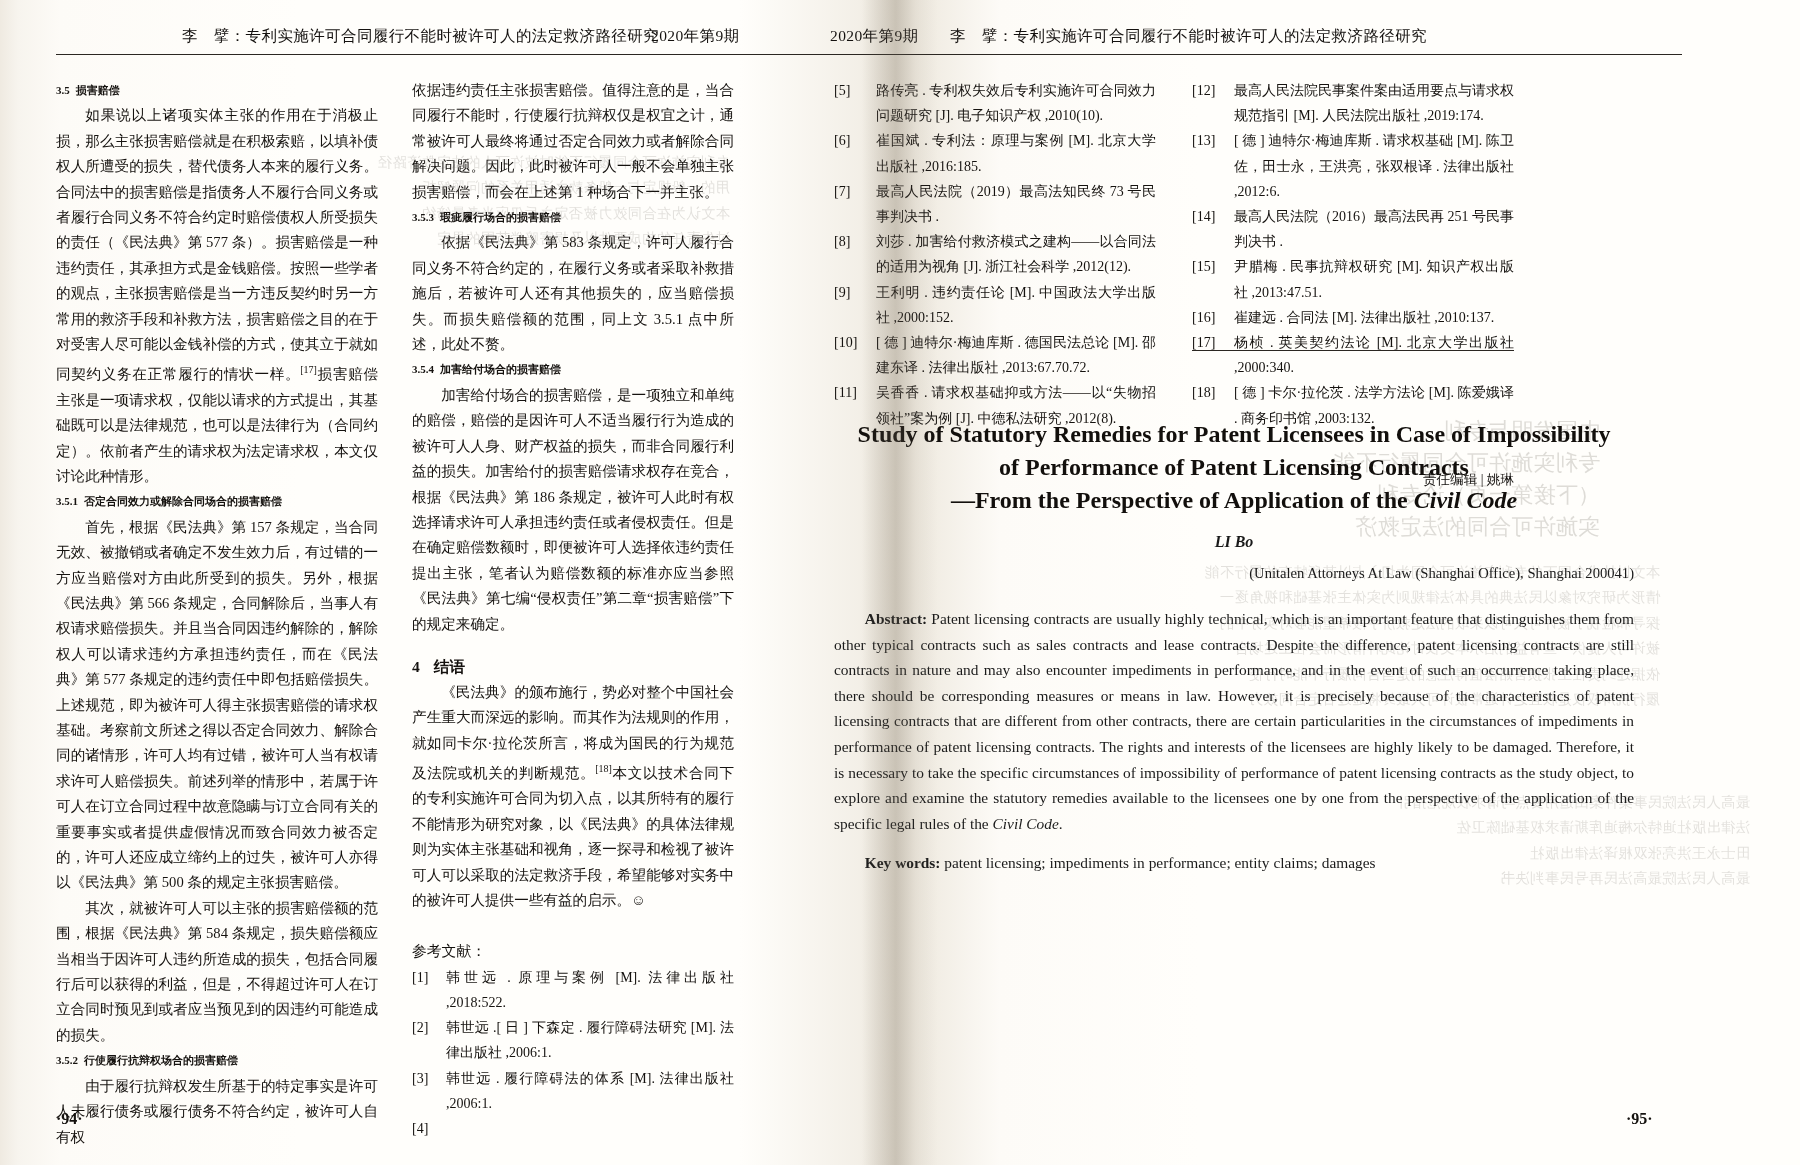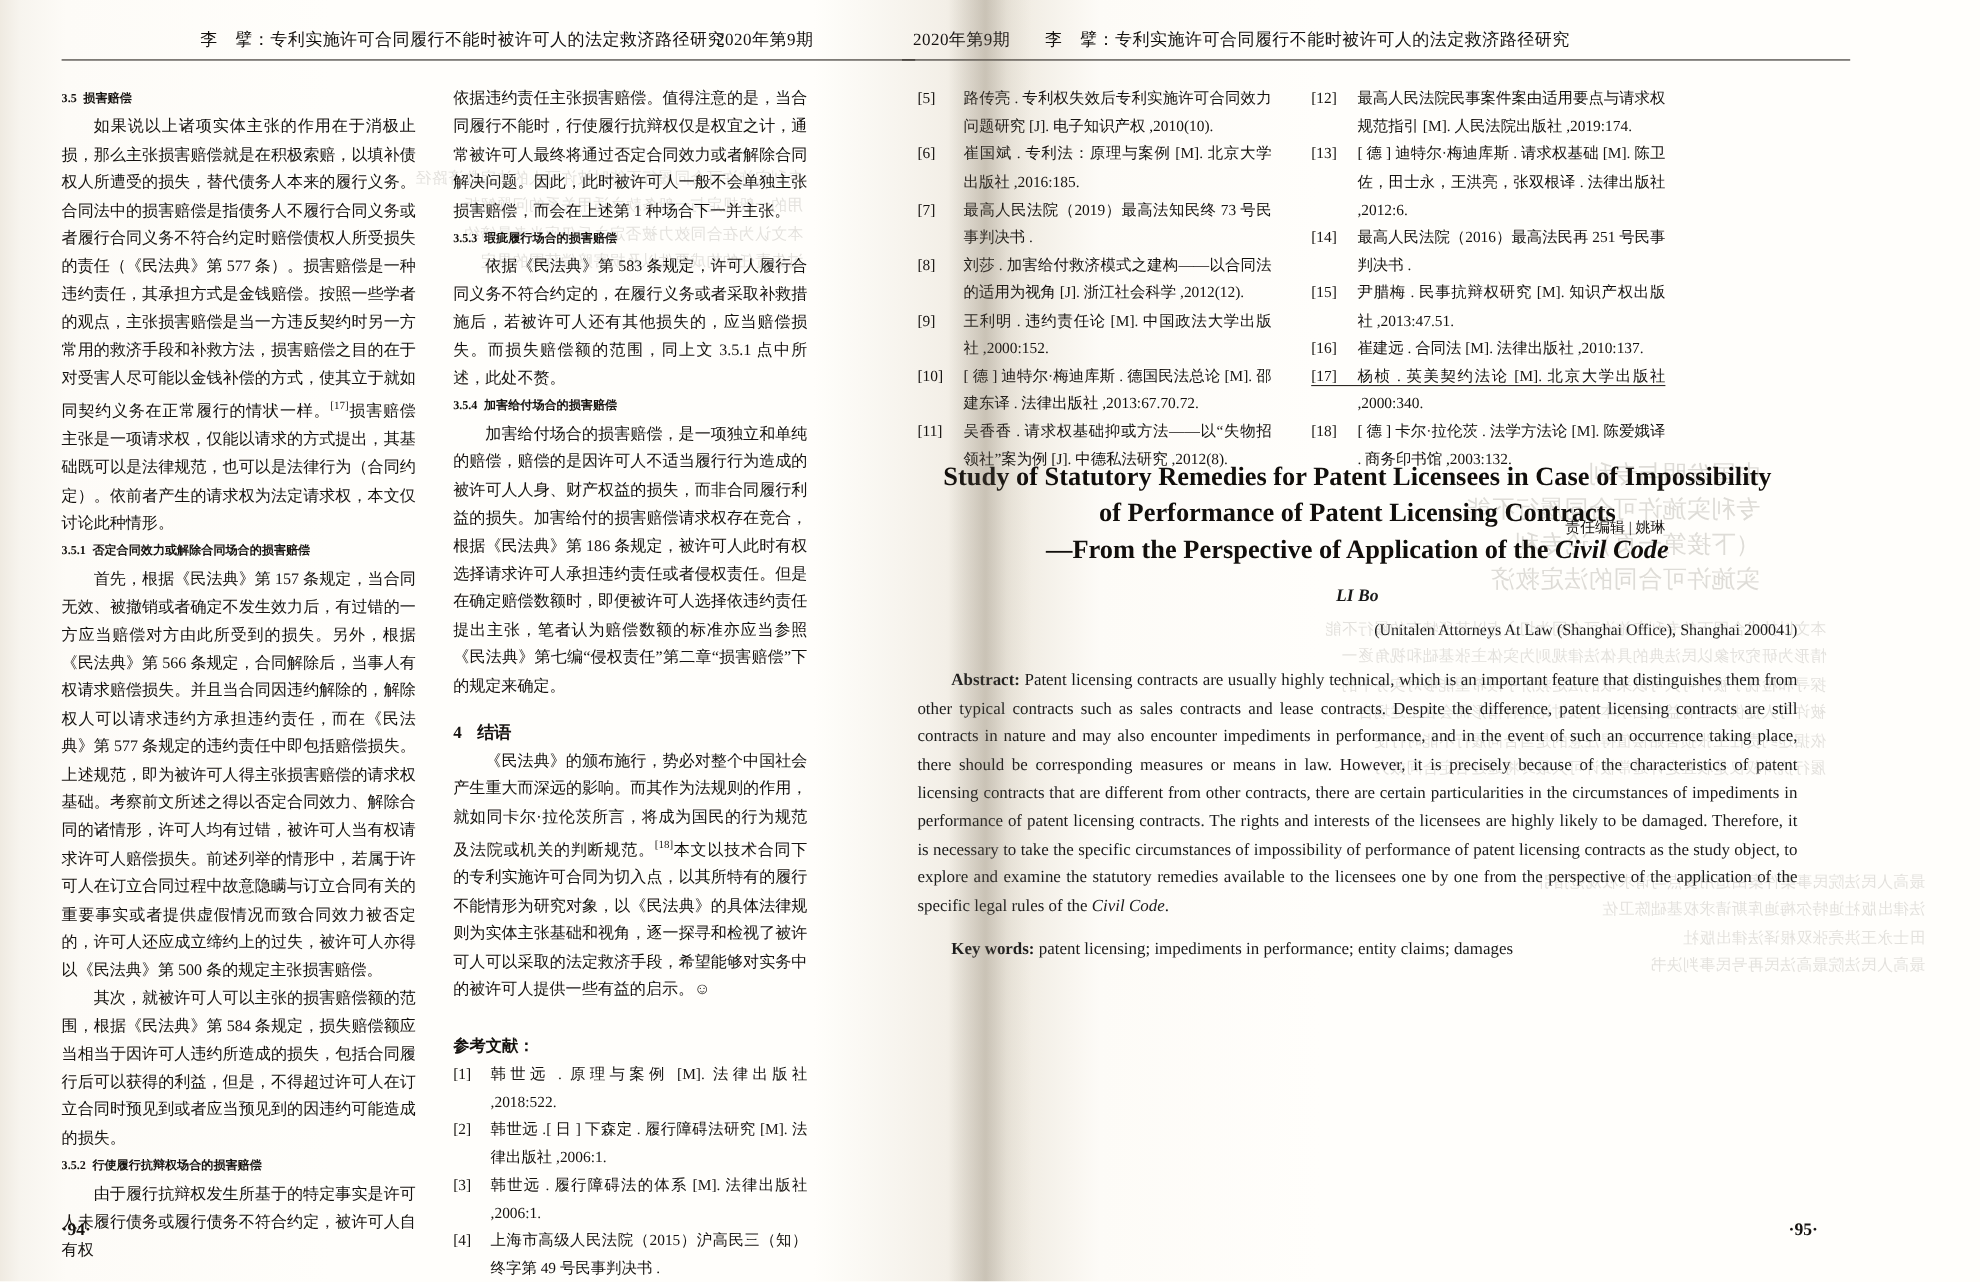--- a/index.html
+++ b/index.html
@@ -79,21 +79,21 @@
     margin: 0;
     font-weight: bold;
     font-size: 15.6px;
     line-height: 27px;
   }
   .h-main .num { margin-right: 14px; }
   sup { font-size: 10px; vertical-align: super; }
 
   
   .refs-title {
-    font-weight: bold;
+    font-weight: normal;
     font-size: 14.8px;
     margin: 0 0 2px 0;
   }
   .ref-item {
     display: flex;
     font-size: 14px;
     line-height: 25.2px;
     margin: 0;
   }
   .ref-num {
@@ -213,21 +213,20 @@
       <div class="ref-item">
         <span class="ref-num">[2]</span>
         <span class="ref-body">韩世远 .[ 日 ] 下森定 . 履行障碍法研究 [M]. 法律出版社 ,2006:1.</span>
       </div>
       <div class="ref-item">
         <span class="ref-num">[3]</span>
         <span class="ref-body">韩世远 . 履行障碍法的体系 [M]. 法律出版社 ,2006:1.</span>
       </div>
       <div class="ref-item">
         <span class="ref-num">[4]</span>
-        <span class="ref-body">上海市高级人民法院（2015）沪高民三（知）终字第 49 号民事判决书 .</span>
       </div>
     </div>
 
     <div class="folio" style="left:56px; top:1110px;">·94·</div>
   </div>
 
   <div class="sheet-right">
 
     <div class="runhead" style="left:-70px; top:26px;">2020年第9期</div>
     <div class="runhead" style="left:50px; top:26px;">李　擘：专利实施许可合同履行不能时被许可人的法定救济路径研究</div>

